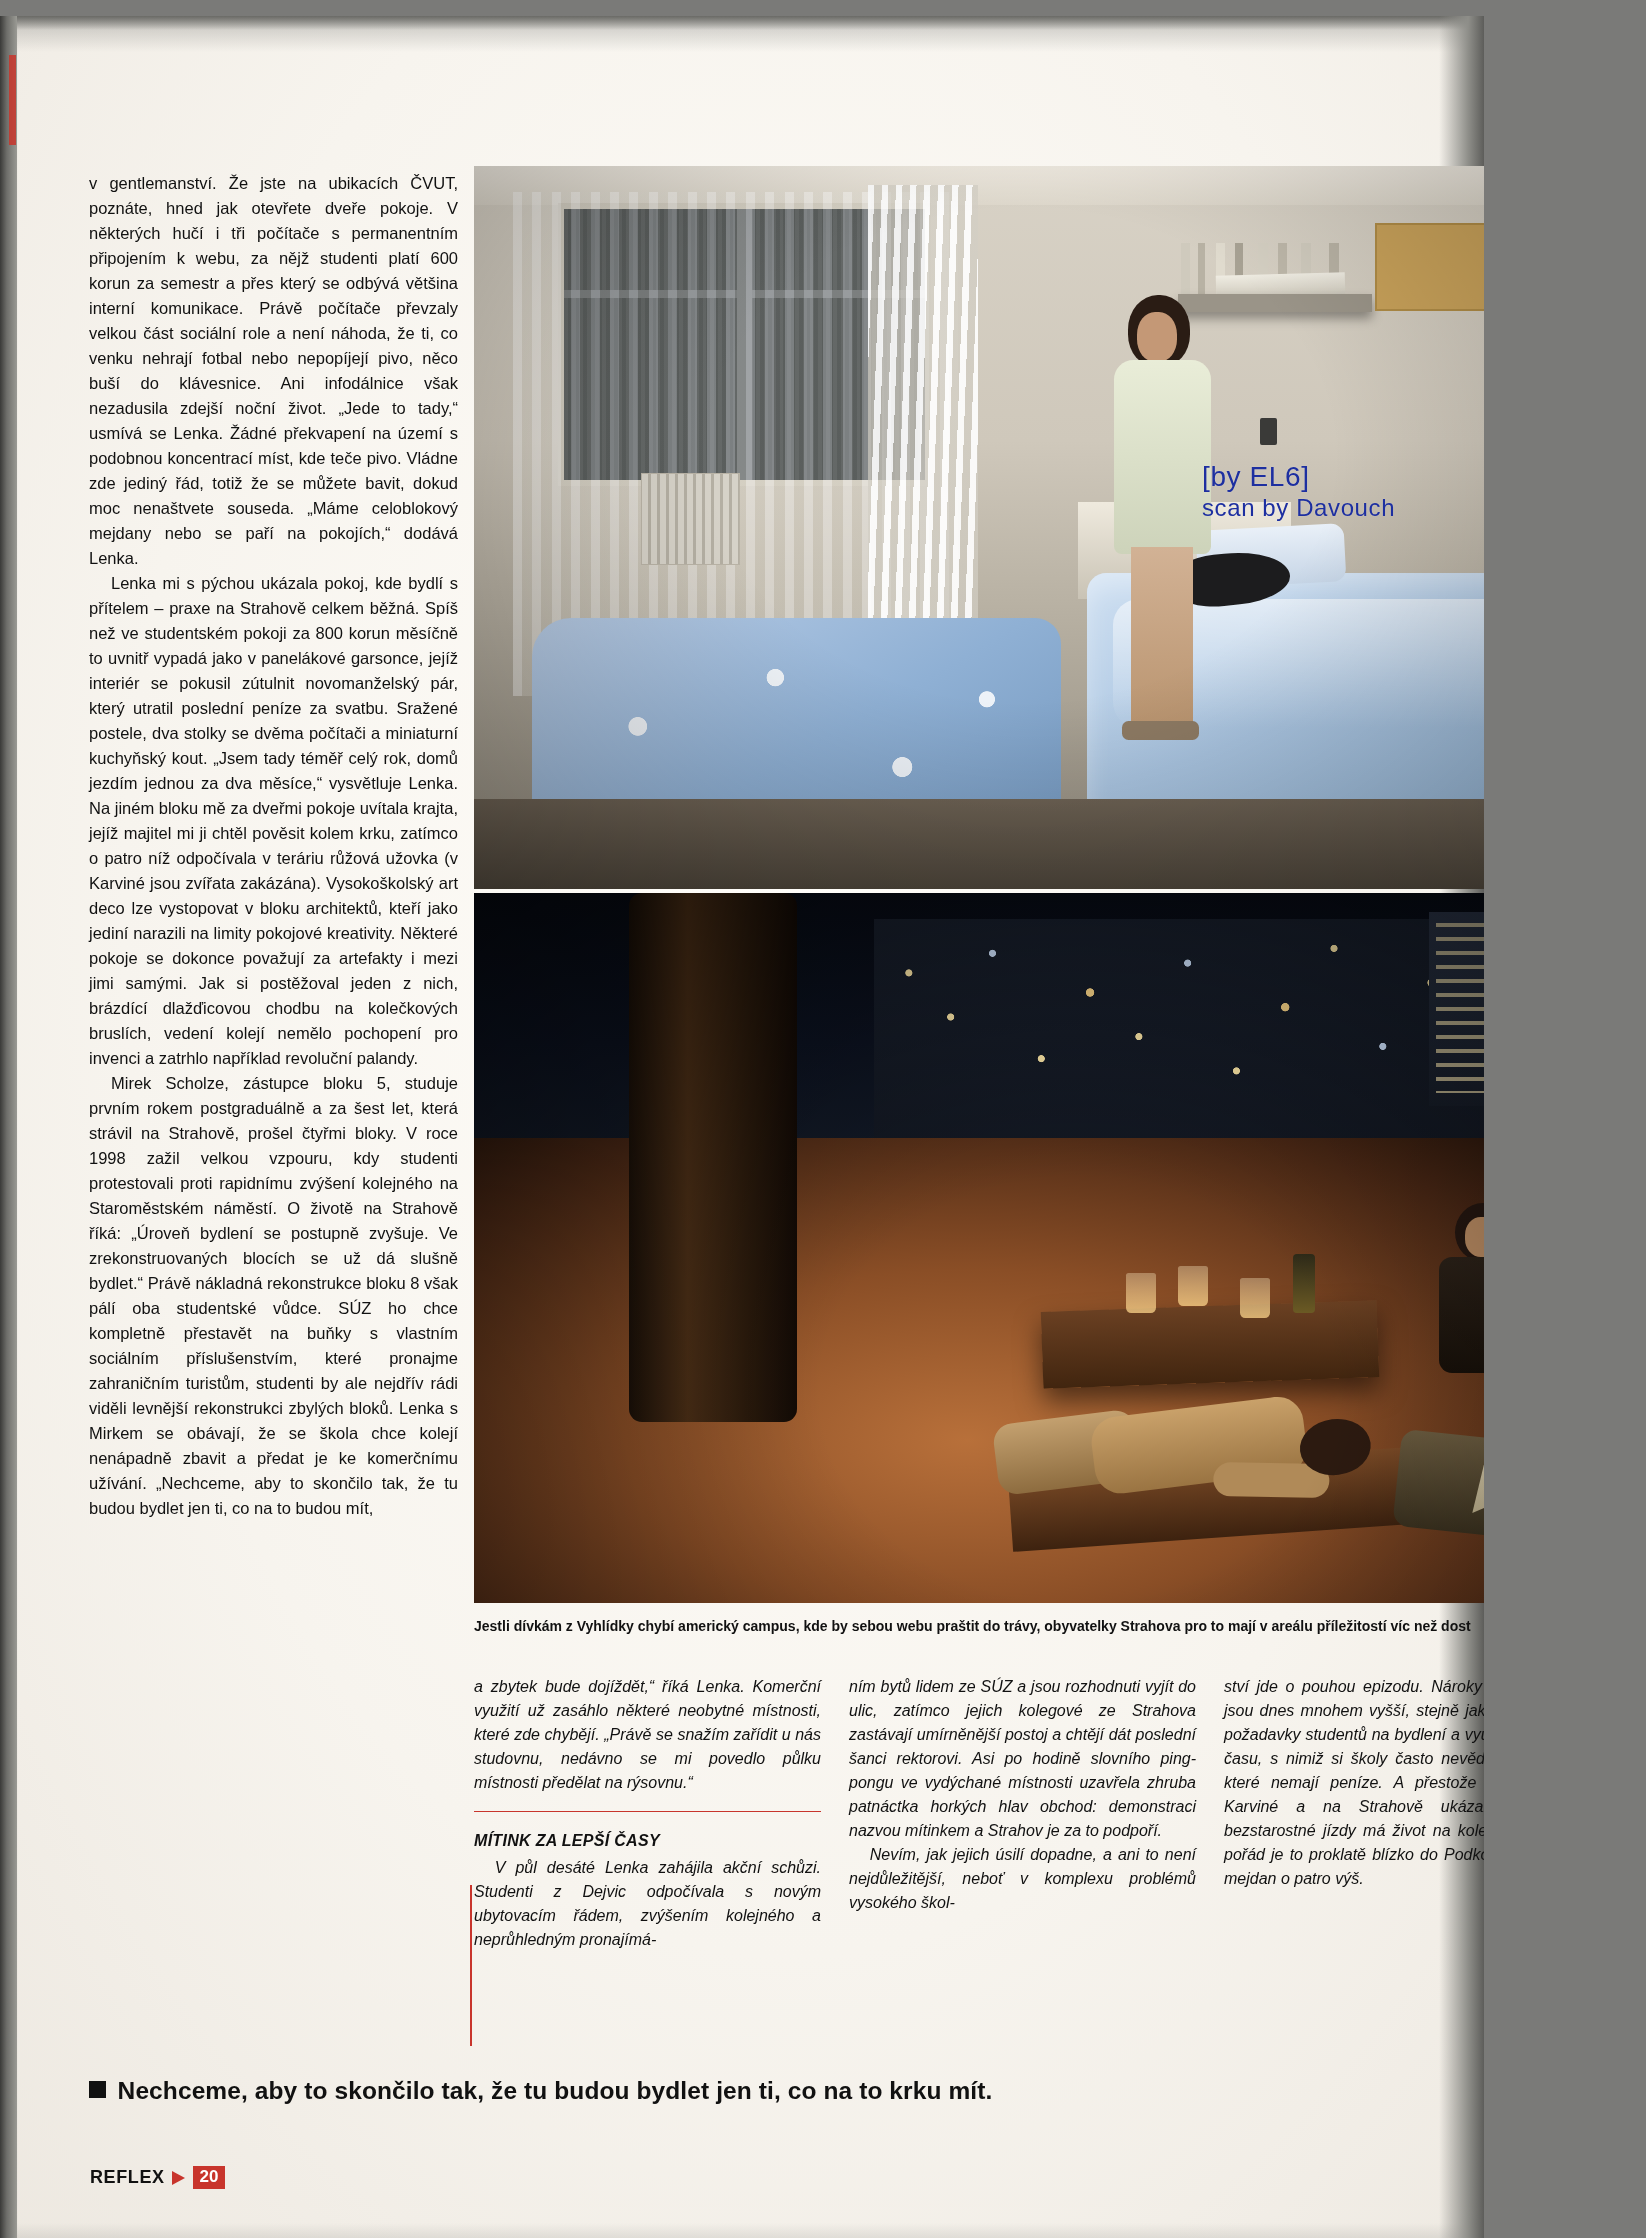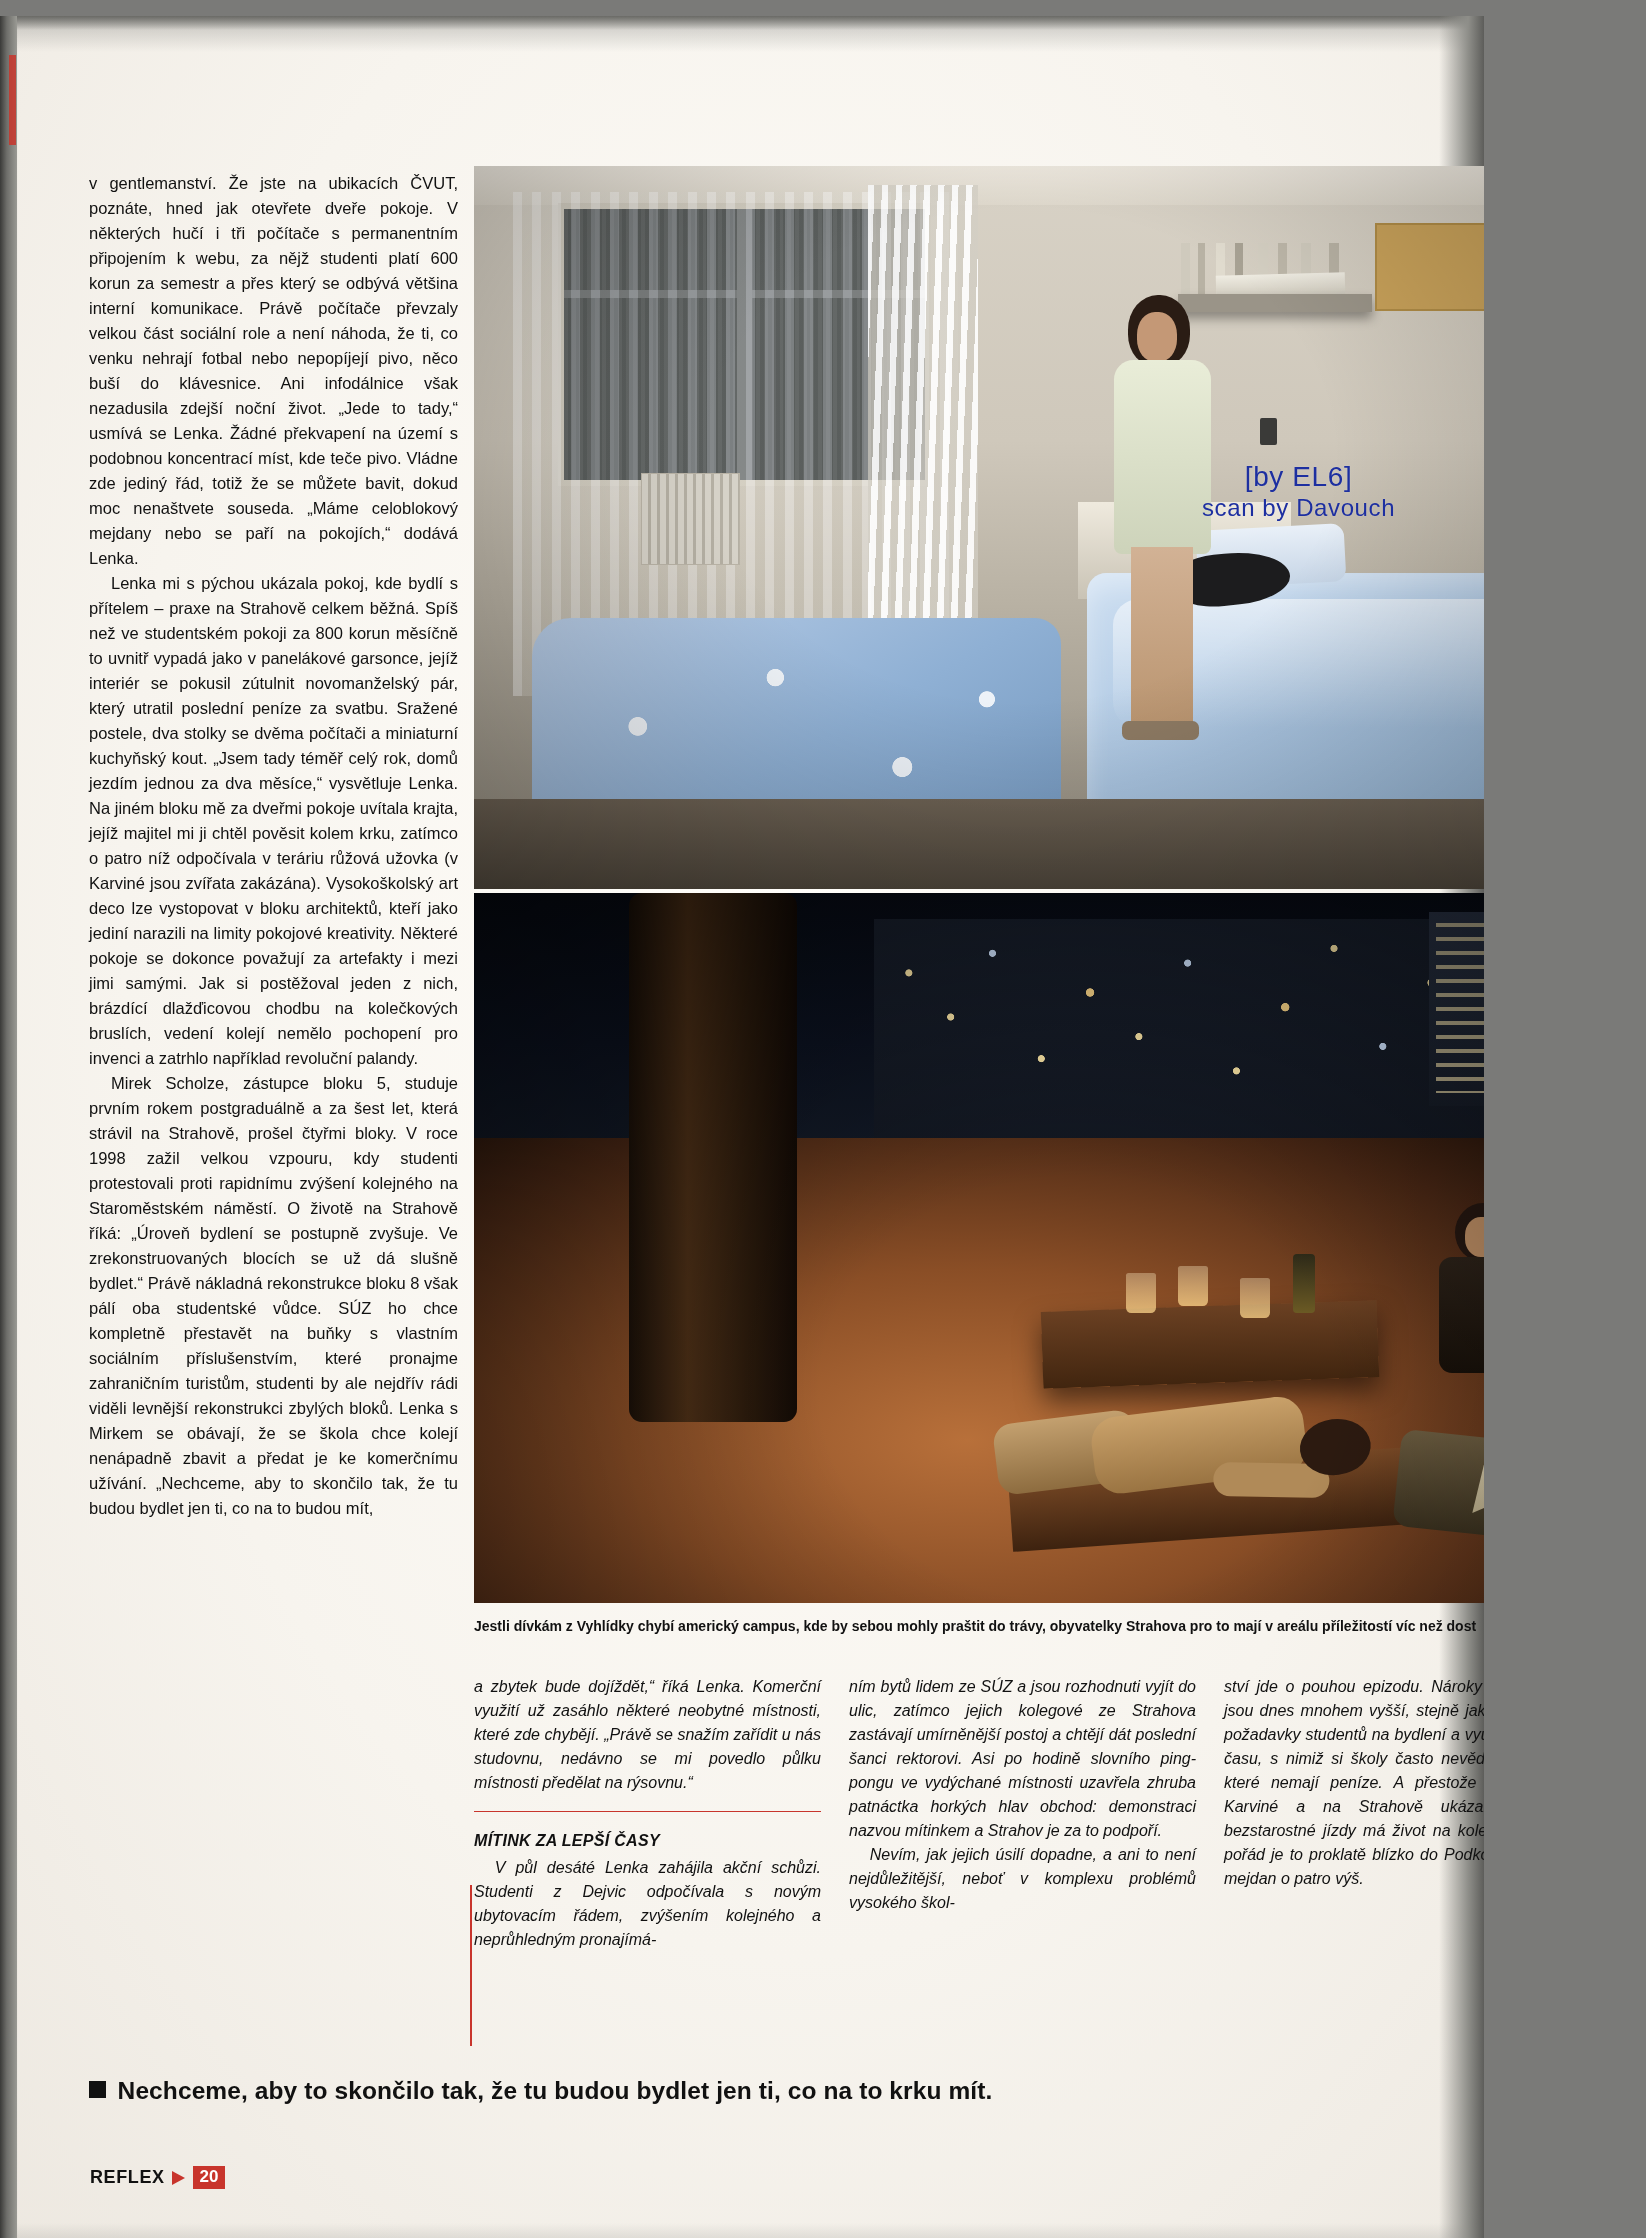--- a/index.html
+++ b/index.html
@@ -190,21 +190,20 @@
   
   .wm {
     position: absolute;
     left: 1202px;
     top: 445px;
     color: #1d2fa0;
     font-family: "Liberation Sans", sans-serif;
     font-size: 28px;
     letter-spacing: 0.6px;
     text-shadow: 0 0 1.3px rgba(255,255,255,0.3);
-    text-align: center;
   }
   .wm .l2 { font-size: 24px; margin-top: 1.3px; }
 
   
   .endmark {
     position: absolute;
     left: 1543px;
     top: 1997px;
     width: 13px; height: 13px;
     border: 1.3px solid #333;
@@ -576,21 +575,21 @@
       <div class="head2"></div>
       <div class="face2"></div>
       <div class="body2"></div>
     </div>
     <div class="p2-bag"></div>
     <div class="p2-paper"></div>
     <div class="p2-litter"></div>
     <div class="p2-shade"></div>
   </div>
 
-  <div class="caption">Jestli dívkám z Vyhlídky chybí americký campus, kde by sebou mohly praštit do trávy, obyvatelky Strahova pro to mají v areálu příležitostí víc než dost</div>
+  <div class="caption">Jestli dívkám z Vyhlídky chybí americký campus, kde by sebou webu praštit do trávy, obyvatelky Strahova pro to mají v areálu příležitostí víc než dost</div>
 
   <div class="rule-red-left"></div>
   <div class="lower">
     <div class="lcol">
       <p class="first">a zbytek bude dojíždět,“ říká Lenka. Komerční využití už zasáhlo některé neobytné místnosti, které zde chybějí. „Právě se snažím zařídit u nás studovnu, nedávno se mi povedlo půlku místnosti předělat na rýsovnu.“</p>
       <div class="rule-red"></div>
       <div class="sub-head">MÍTINK ZA LEPŠÍ ČASY</div>
       <p>V půl desáté Lenka zahájila akční schůzi. Studenti z Dejvic odpočívala s novým ubytovacím řádem, zvýšením kolejného a neprůhledným pronajímá-</p>
     </div>
     <div class="lcol">

